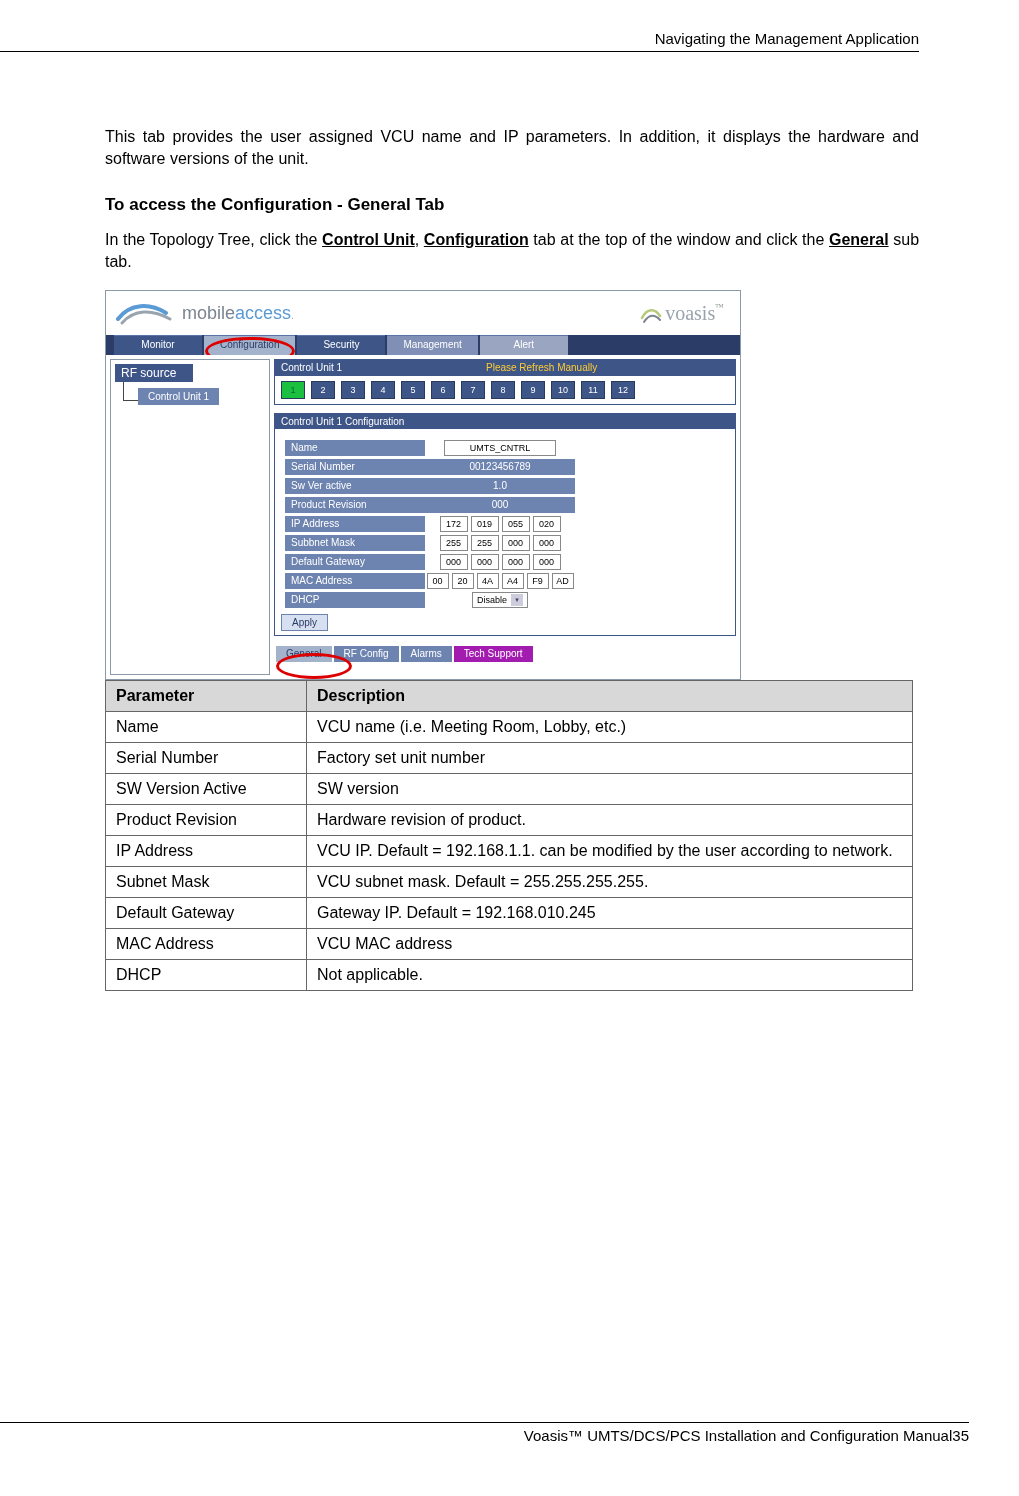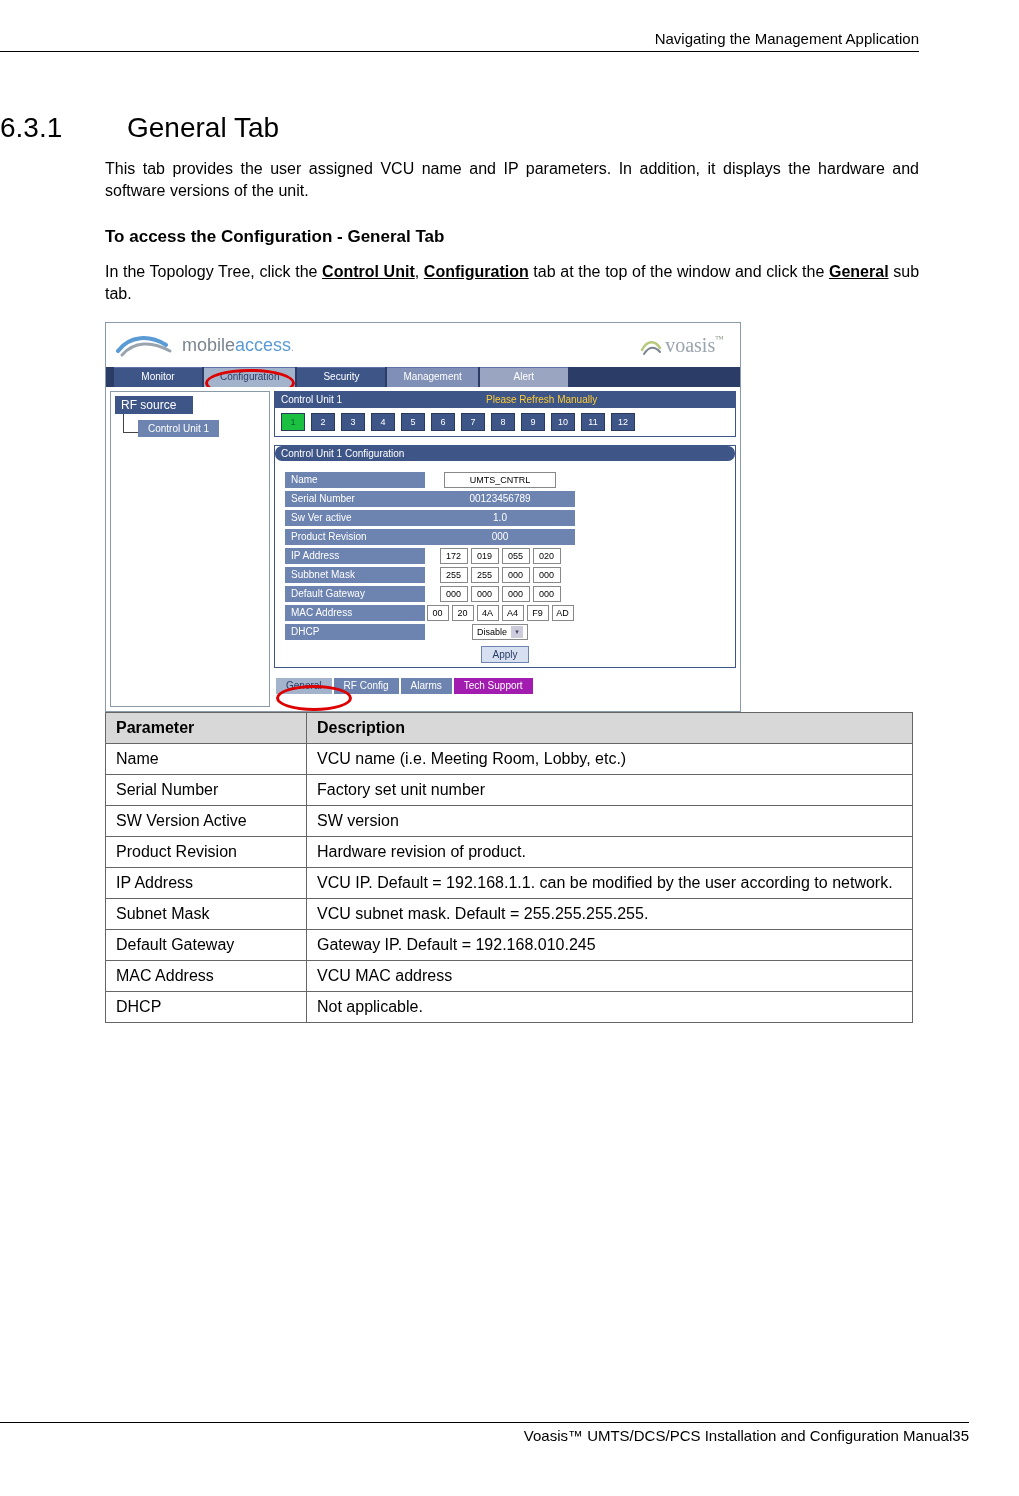--- a/index.html
+++ b/index.html
@@ -214,21 +214,20 @@
   }
   .port.on { background: #1cc041; color: #063; }
   .config-box {
     border: 1px solid #3e5588;
   }
   .config-titlebar {
     background: #3e5588;
     color: #fff;
     font-size: 10px;
     padding: 2px 6px;
-    border-radius: 7px;
   }
   .config-rows {
     padding: 10px 10px 2px;
   }
   .crow {
     display: flex;
     align-items: center;
     height: 18px;
     margin-bottom: 1px;
   }
@@ -302,21 +301,21 @@
     background: #ccd;
     width: 12px;
     height: 12px;
     text-align: center;
     line-height: 12px;
     font-size: 7px;
     color: #446;
   }
   .apply-row {
     display: flex;
-    justify-content: center;
+    justify-content: flex-start;
     padding: 2px 6px 4px;
   }
   .apply-btn {
     background: #d6e0f0;
     border: 1px solid #6d83b0;
     color: #2b3c66;
     font-size: 10px;
     padding: 2px 10px;
   }
   .sub-tabs {
@@ -399,24 +398,20 @@
 </style>
 </head>
 <body>
 
 <div class="page">
   <div class="header-right">Navigating the Management Application</div>
   <hr class="header-rule">
 
   <div class="content">
 
-    <div class="section-heading-row">
-      <div class="section-num">6.3.1</div>
-      <div class="section-title">General Tab</div>
-    </div>
 
     <div class="body-text">This tab provides the user assigned VCU name and IP parameters. In addition, it displays the hardware and software versions of the unit.</div>
 
     <div class="subheading">To access the Configuration - General Tab</div>
 
     <div class="body-text">
       <span>In the Topology Tree, click the </span><span class="bold underline">Control Unit</span><span>, </span><span class="bold underline">Configuration</span><span> tab at the top of the window and click the </span><span class="bold underline">General</span><span> sub tab.</span>
     </div>
 
     <div class="screenshot" style="position:relative;">

